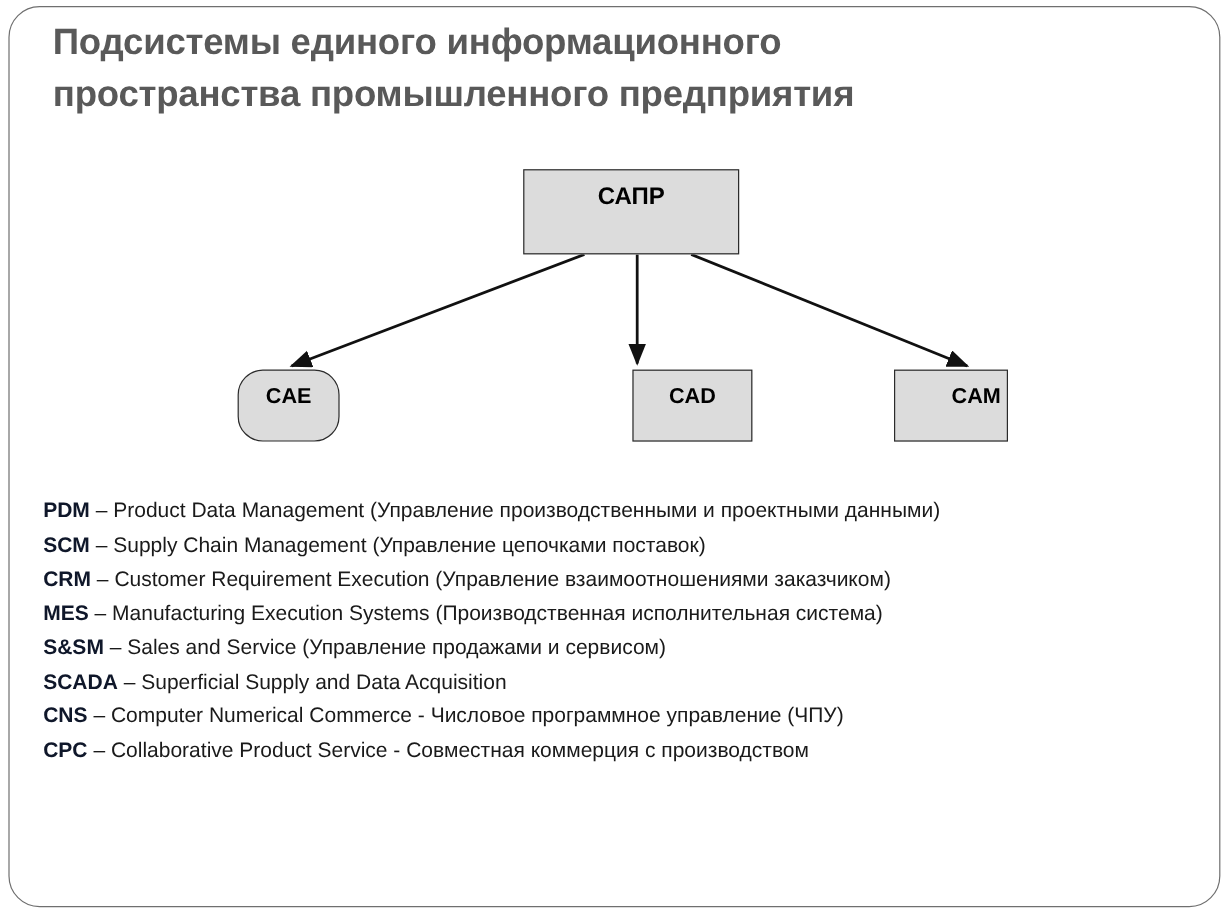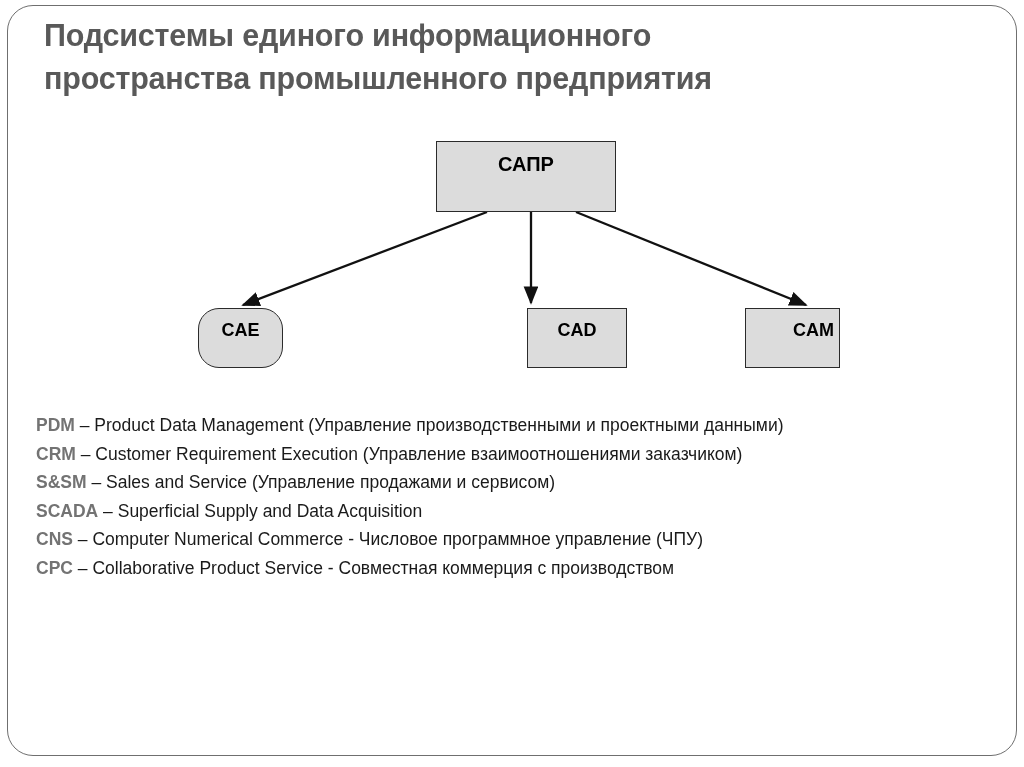--- a/index.html
+++ b/index.html
@@ -107,21 +107,21 @@
   }
   .gloss-line {
     margin: 0;
     white-space: normal;
   }
   .gloss-line.justify {
     text-align: justify;
     text-align-last: left;
   }
   .abbr {
-    color: #737373;
+    color: #0f172a;
     font-weight: bold;
   }
 </style>
 </head>
 <body>
 
 <div id="slide-frame"></div>
 
 <div id="slide-title">Подсистемы единого информационного
 пространства промышленного предприятия</div>
@@ -156,25 +156,31 @@
   </div>
 
 </div>
 
 <div id="glossary">
 
   <p class="gloss-line justify">
     <span class="abbr">PDM</span><span> – </span><span>Product  Data  Management  (Управление  производственными  и  проектными данными)</span>
   </p>
 
+  <p class="gloss-line">
+    <span class="abbr">SCM</span><span> – </span><span>Supply Chain Management  (Управление цепочками поставок)</span>
+  </p>
 
   <p class="gloss-line justify">
     <span class="abbr">CRM</span><span> – </span><span>Customer  Requirement  Execution  (Управление  взаимоотношениями заказчиком)</span>
   </p>
 
+  <p class="gloss-line">
+    <span class="abbr">MES</span><span> – </span><span>Manufacturing Execution Systems (Производственная исполнительная система)</span>
+  </p>
 
   <p class="gloss-line">
     <span class="abbr">S&amp;SM</span><span> – </span><span>Sales and Service (Управление продажами и сервисом)</span>
   </p>
 
   <p class="gloss-line">
     <span class="abbr">SCADA</span><span> – </span><span>Superficial Supply and Data  Acquisition</span>
   </p>
 
   <p class="gloss-line">

